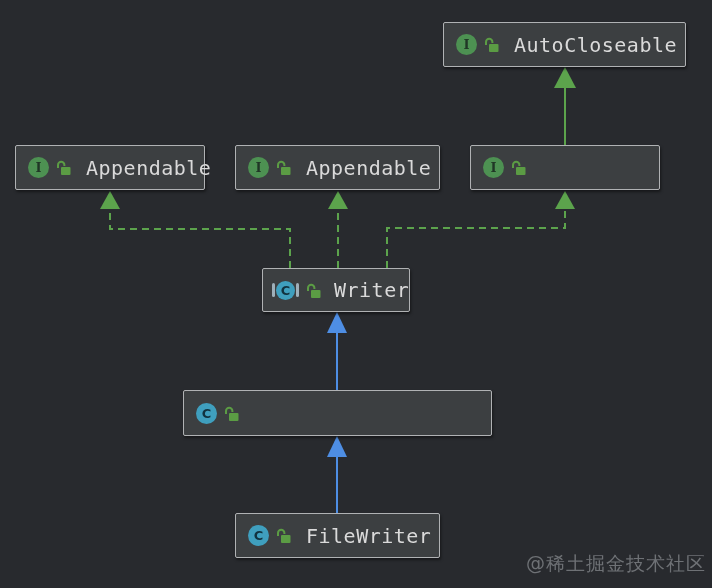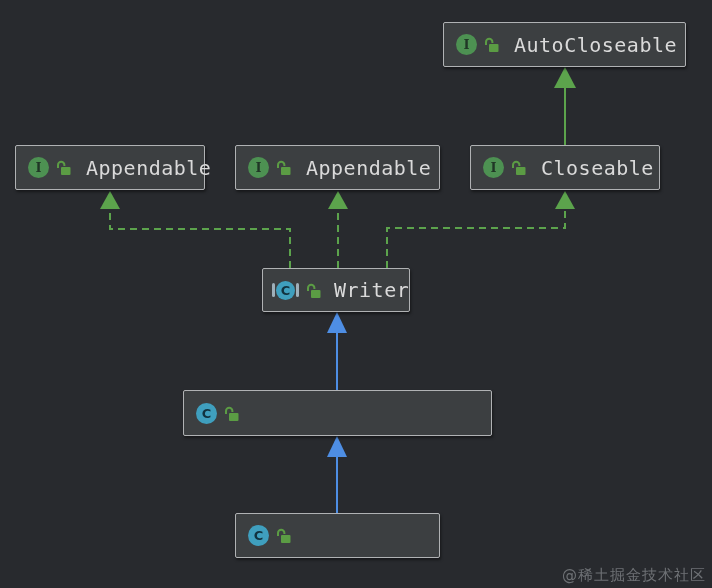--- a/index.html
+++ b/index.html
@@ -69,23 +69,23 @@
     background:var(--abstract-bracket);
   }
   .abstract-wrap .bar.left{left:0;}
   .abstract-wrap .bar.right{right:0;}
   .abstract-wrap .circle-icon{width:19px;height:19px;}
   .lock-icon{margin-left:6px;flex:none;display:inline-flex;}
   .lock-icon svg .lk{stroke:var(--lock-icon);}
   .lock-icon svg .lkb{fill:var(--lock-icon);}
 
   .watermark{
-    position:absolute;right:6px;bottom:3px;
+    position:absolute;right:6px;bottom:11px;
     font-family:"DejaVu Sans", sans-serif;
-    font-size:15px;color:var(--watermark);
+    font-size:19px;color:var(--watermark);
     letter-spacing:1px;
   }
 </style>
 </head>
 <body>
 
 <div class="canvas">
 
   <svg class="edges" viewBox="0 0 712 588">
 
@@ -162,21 +162,20 @@
   <div class="node" style="left:470px;top:145px;width:190px;height:45px;">
     <span class="circle-icon iface-circle">
       <span class="circle-letter">I</span>
     </span>
     <span class="lock-icon">
       <svg width="17" height="17" viewBox="0 0 17 17">
         <path class="lk" d="M3,9 V6 a3.2,3.2 0 0 1 6.4,0 V7" fill="none" stroke-width="2"></path>
         <rect class="lkb" x="6" y="8" width="9.5" height="8" rx="1"></rect>
       </svg>
     </span>
-    <span class="label">Closeable</span>
   </div>
 
   <div class="node" style="left:262px;top:268px;width:148px;height:44px;padding-left:9px;">
     <span class="abstract-wrap">
       <span class="bar left"></span>
       <span class="circle-icon class-circle">
         <span class="circle-letter">C</span>
       </span>
       <span class="bar right"></span>
     </span>
@@ -204,16 +203,17 @@
   <div class="node" style="left:235px;top:513px;width:205px;height:45px;">
     <span class="circle-icon class-circle">
       <span class="circle-letter">C</span>
     </span>
     <span class="lock-icon">
       <svg width="17" height="17" viewBox="0 0 17 17">
         <path class="lk" d="M3,9 V6 a3.2,3.2 0 0 1 6.4,0 V7" fill="none" stroke-width="2"></path>
         <rect class="lkb" x="6" y="8" width="9.5" height="8" rx="1"></rect>
       </svg>
     </span>
+    <span class="label">FileWriter</span>
   </div>
 
   <div class="watermark">@稀土掘金技术社区</div>
 </div>
 
 </body></html>

